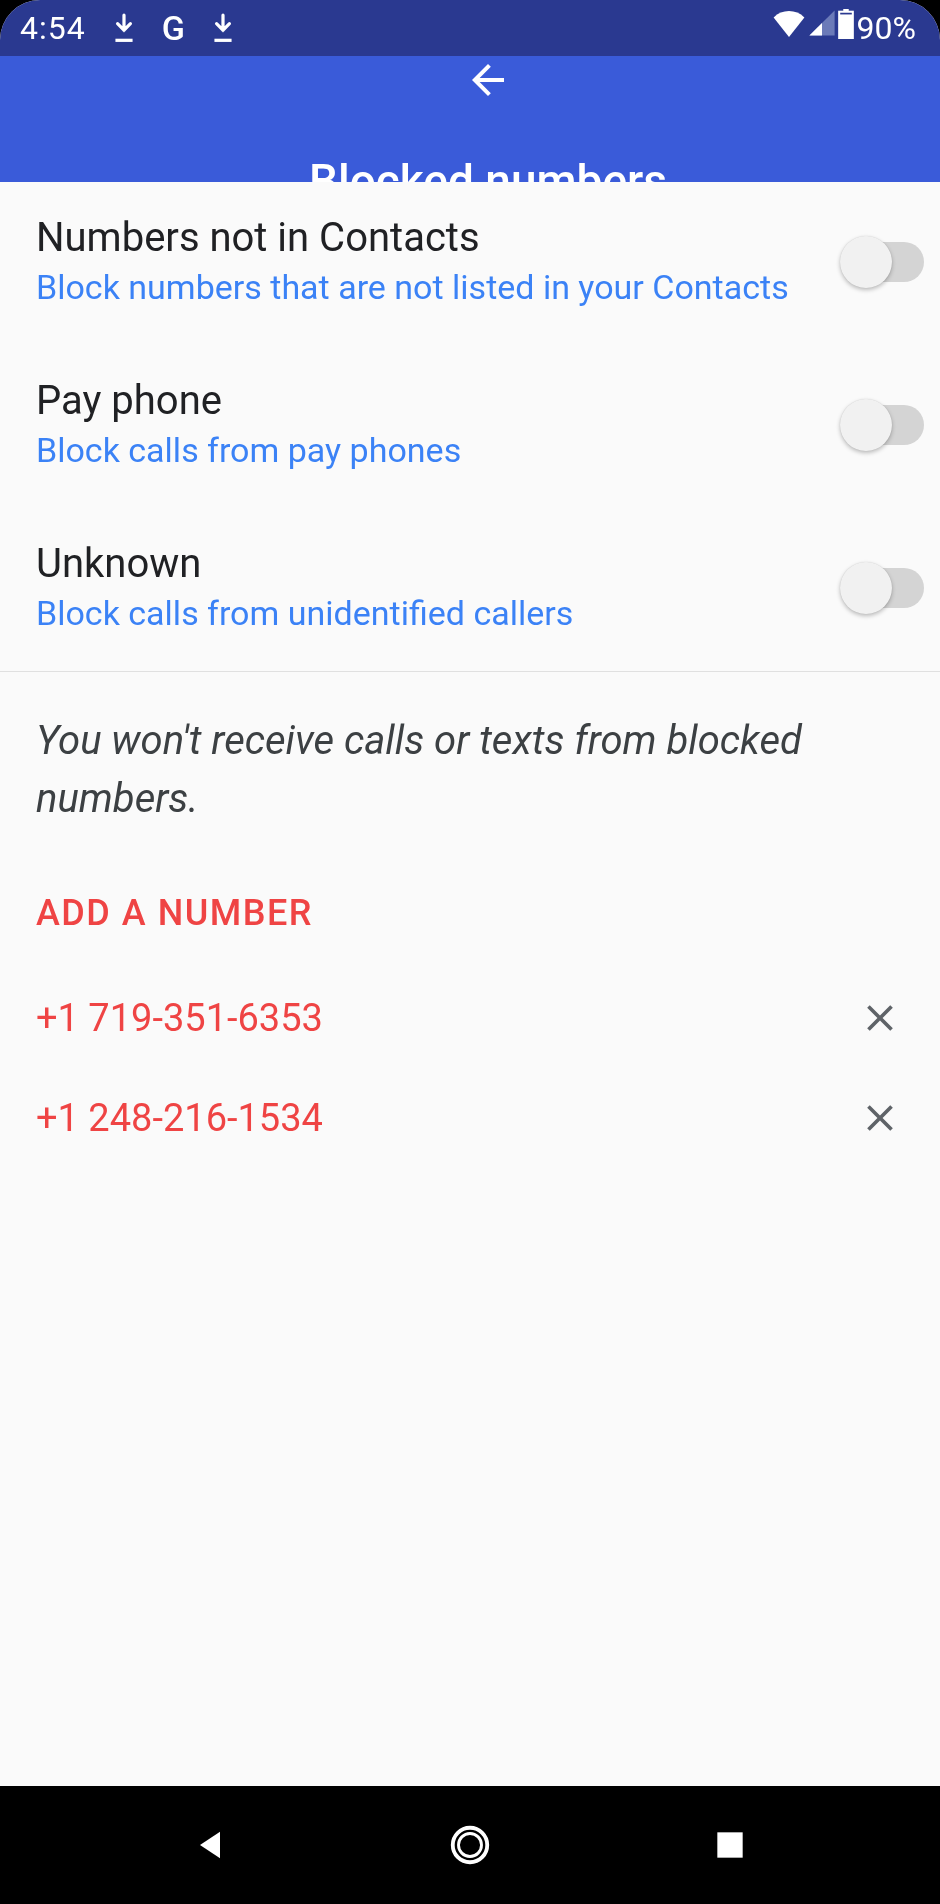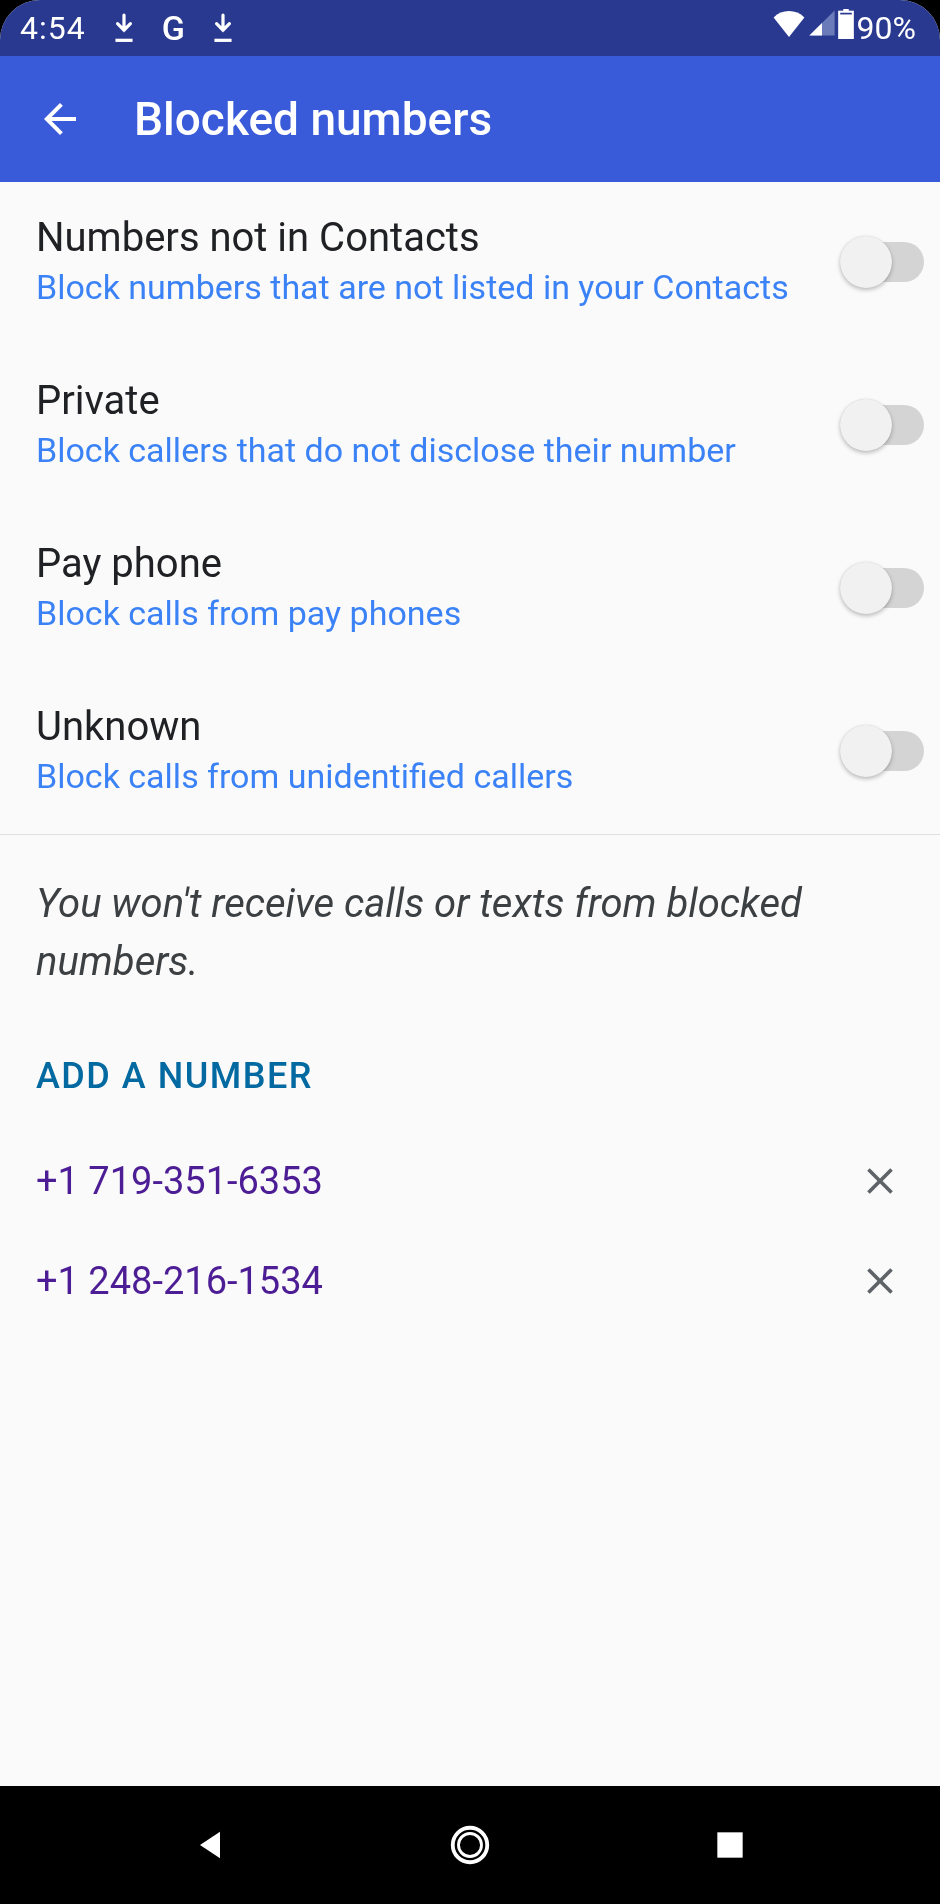--- a/index.html
+++ b/index.html
@@ -58,20 +58,21 @@
       margin-left: 2px;
     }
     
     .app-bar {
       height: 126px;
       background: #3a5bd9;
       display: flex;
       align-items: center;
       padding-left: 36px;
       gap: 50px;
+      flex-direction: column;
     }
     .back-btn {
       color: #fff;
       background: none;
       border: none;
       cursor: pointer;
       display: flex;
       align-items: center;
       justify-content: center;
       width: 48px;
@@ -138,36 +139,36 @@
       font-size: 40px;
       color: #3c4043;
       line-height: 1.45;
       font-style: italic;
     }
     .add-number-btn {
       display: block;
       padding: 54px 36px 34px 36px;
       background: none;
       border: none;
-      color: #0369a1;
+      color: #ef4444;
       font-size: 36px;
       font-weight: 500;
       letter-spacing: 1.5px;
       cursor: pointer;
       text-align: right;
     }
     .blocked-item {
       display: flex;
       align-items: center;
       justify-content: space-between;
       padding: 26px 36px;
     }
     .blocked-number {
       font-size: 38px;
-      color: #4c1d95;
+      color: #ef4444;
     }
     .remove-btn {
       background: none;
       border: none;
       cursor: pointer;
       color: #5f6368;
       display: flex;
       align-items: center;
       justify-content: center;
       width: 48px;
@@ -252,29 +253,20 @@
     <div class="setting-row">
       <div class="setting-text">
         <div class="setting-title">Numbers not in Contacts</div>
         <div class="setting-desc">Block numbers that are not listed in your Contacts</div>
       </div>
       <div class="toggle">
         <div class="toggle-knob"></div>
       </div>
     </div>
 
-    <div class="setting-row">
-      <div class="setting-text">
-        <div class="setting-title">Private</div>
-        <div class="setting-desc">Block callers that do not disclose their number</div>
-      </div>
-      <div class="toggle">
-        <div class="toggle-knob"></div>
-      </div>
-    </div>
 
     <div class="setting-row">
       <div class="setting-text">
         <div class="setting-title">Pay phone</div>
         <div class="setting-desc">Block calls from pay phones</div>
       </div>
       <div class="toggle">
         <div class="toggle-knob"></div>
       </div>
     </div>

